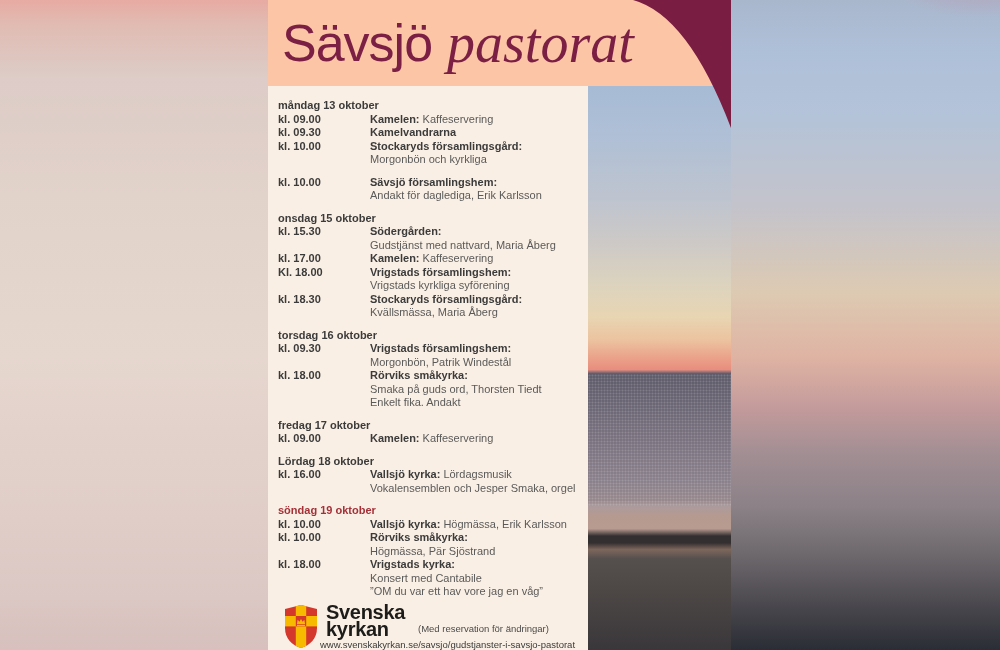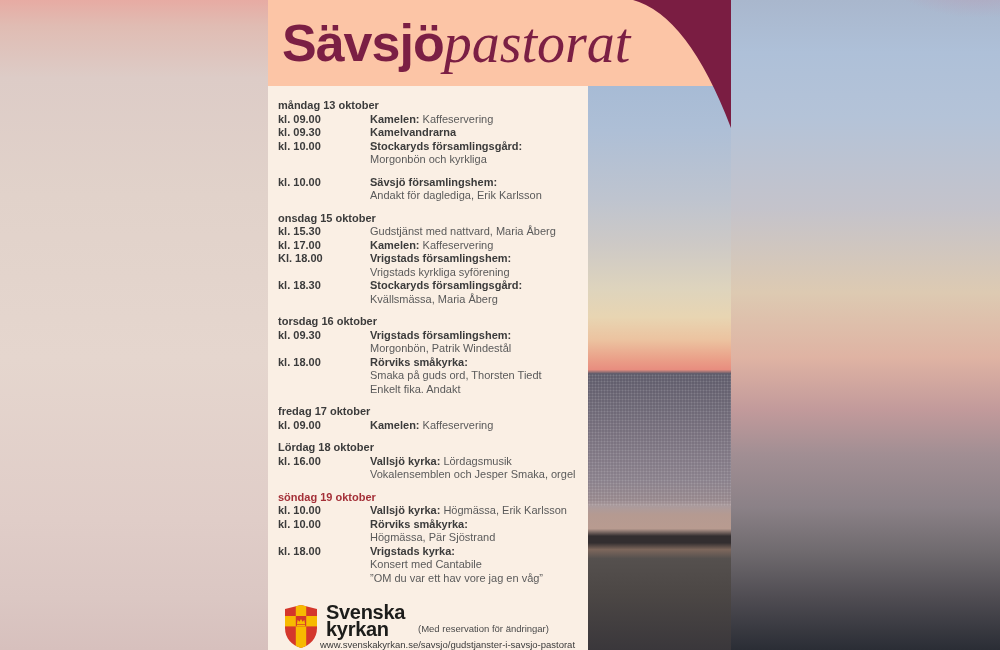--- a/index.html
+++ b/index.html
@@ -28,23 +28,23 @@
       #5f5c6b 51%, #6b6674 56%, #7b7380 63%, #8a818c 70%, #97888d 73.5%,
       #ab9b9d 74.5%, #b59a91 76%, #b89b90 78.5%, #332e30 79.8%,
       #332e30 81%, #7d675c 82.2%, #55504e 83.8%, #4c4745 90%, #3a373b 100%);}
   .sea-texture{position:absolute;left:0;top:51%;width:100%;height:23.5%;
     background-image:radial-gradient(rgba(255,255,255,.30) 0.6px, rgba(255,255,255,0) 1.3px);
     background-size:3px 3px;opacity:.55;}
 
   .poster-header{position:absolute;left:0;top:0;width:463px;height:86px;
     background:var(--peach);display:flex;align-items:center;padding-left:14px;
     box-sizing:border-box;}
-  .title-main{font-weight:bold;font-size:52px;color:var(--accent);letter-spacing:-1px;}
+  .title-main{font-weight:normal;font-size:52px;color:var(--accent);letter-spacing:-1px;}
   .title-accent{font-family:"Liberation Serif","DejaVu Serif",serif;font-style:italic;
-    font-size:56px;color:var(--accent);}
+    font-size:56px;color:var(--accent);margin-left:15px;}
 
   .corner-wedge{position:absolute;right:0;top:0;z-index:3;display:block;}
 
   
   .schedule{position:absolute;left:0;top:86px;width:320px;box-sizing:border-box;
     padding:13px 0 0 10px;font-size:11px;line-height:13.5px;color:var(--text-gray);}
   .day-section{margin-bottom:9px;}
   .day-header{font-weight:bold;color:var(--text-dark);white-space:nowrap;}
   .day-header.highlight{color:var(--highlight);}
   .event-row{display:flex;}
@@ -115,20 +115,21 @@
               <div class="event-title-line"><span class="event-place">Sävsjö församlingshem:</span></div>
               <div class="event-detail">Andakt för daglediga, Erik Karlsson</div>
             </div>
           </div>
         </div>
         <div class="day-section">
           <div class="day-header">onsdag 15 oktober</div>
           <div class="event-row">
             <div class="event-time">kl. 15.30</div>
             <div class="event-body">
+              <div class="event-title-line"><span class="event-place">Södergården:</span></div>
               <div class="event-detail">Gudstjänst med nattvard, Maria Åberg</div>
             </div>
           </div>
           <div class="event-row">
             <div class="event-time">kl. 17.00</div>
             <div class="event-body">
               <div class="event-title-line"><span class="event-place">Kamelen:</span><span class="event-desc"> Kaffeservering</span></div>
             </div>
           </div>
           <div class="event-row">

